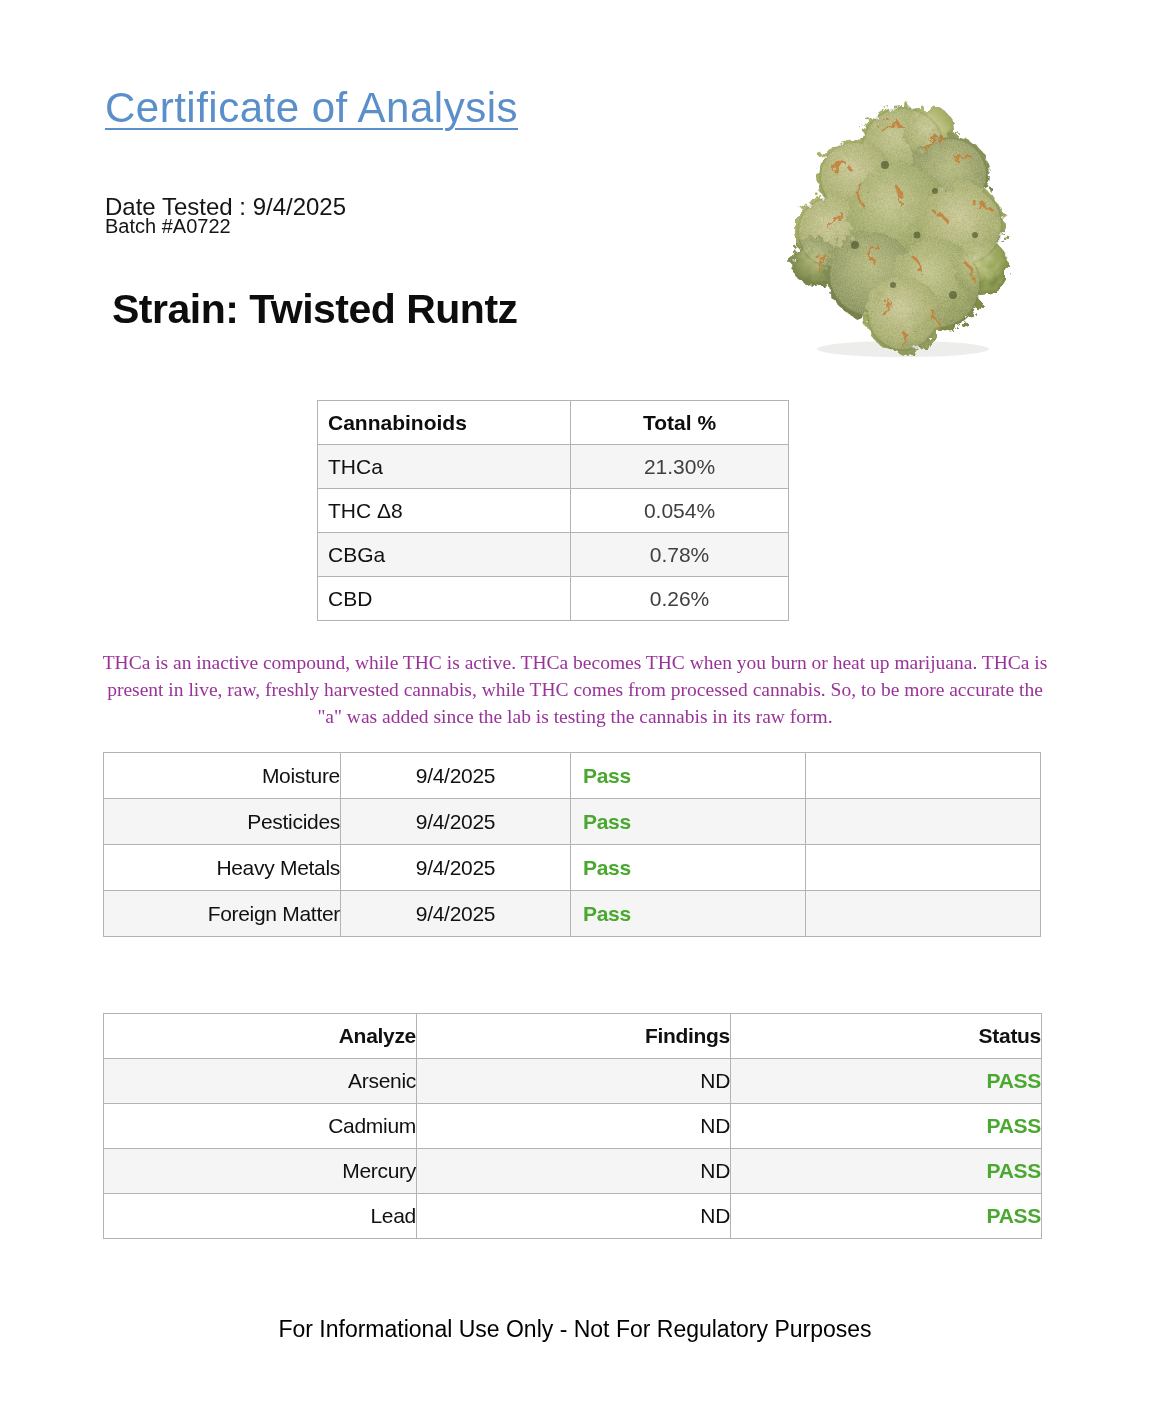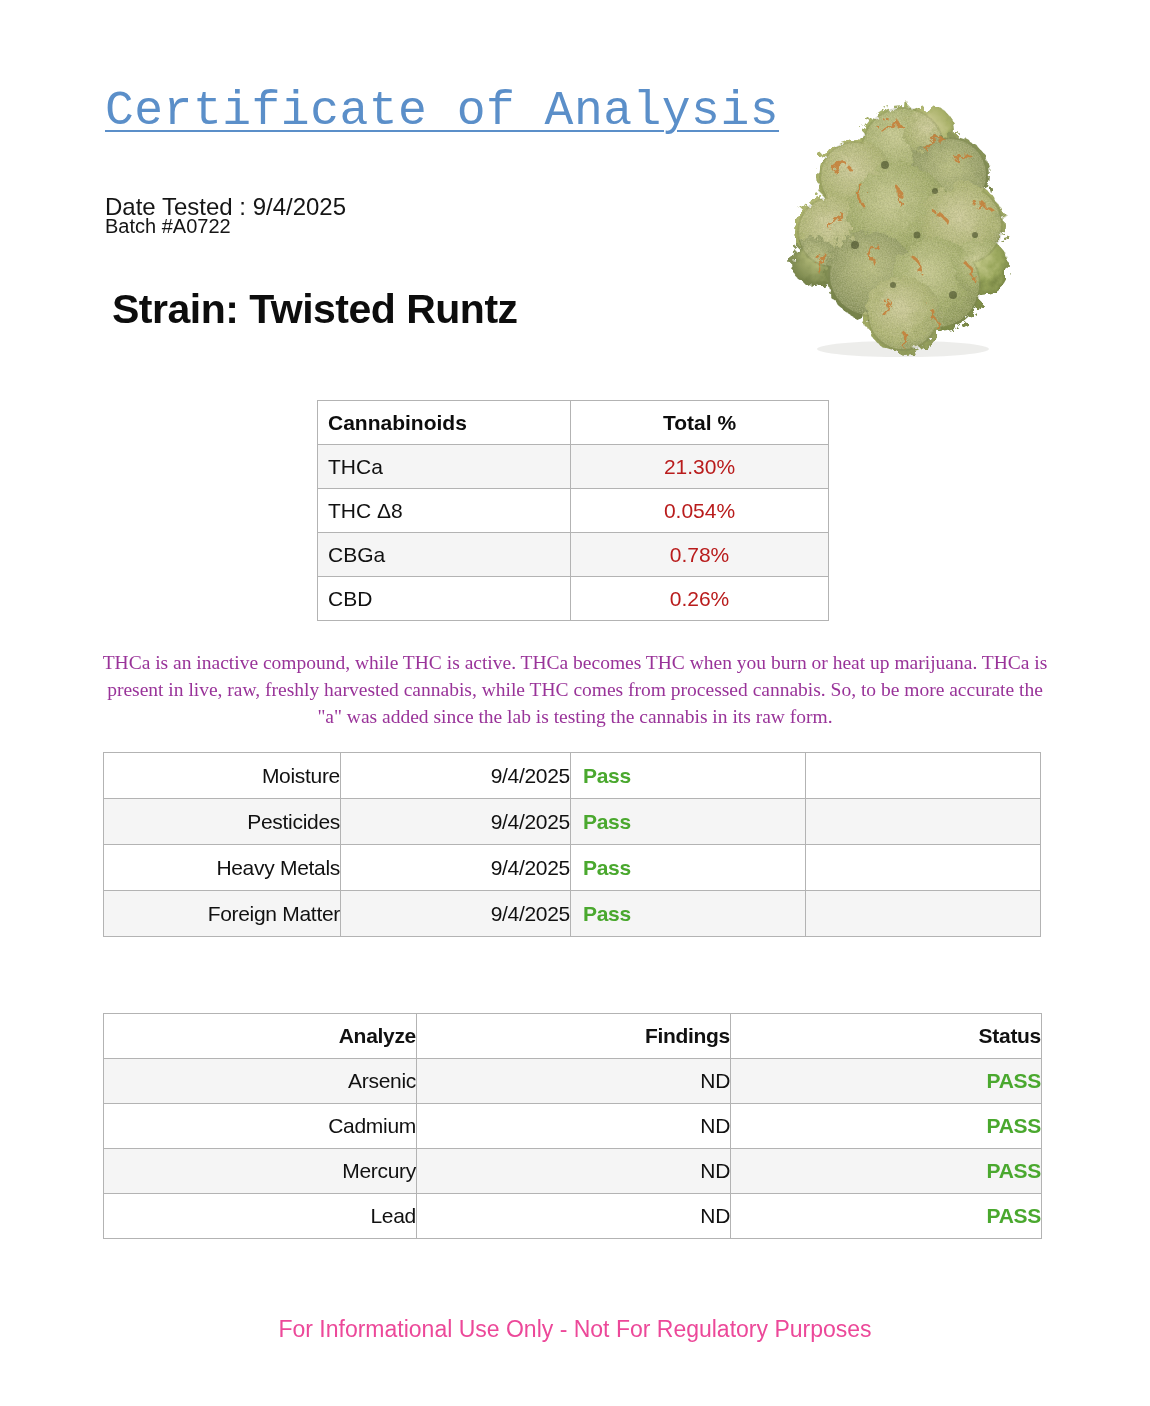--- a/index.html
+++ b/index.html
@@ -3,73 +3,73 @@
 <meta charset="utf-8">
 <style>
   * { margin:0; padding:0; box-sizing:border-box; }
   html,body { background:#ffffff; }
   body { font-family:"Liberation Sans", sans-serif; color:#111; }
   .page { position:relative; width:1150px; height:1406px; margin:0 auto; background:#fff; overflow:hidden; }
 
   
   .title {
     position:absolute; left:105px; top:84px;
-    font-family:Liberation Mono, monospace;
-    font-size:48px; font-weight:400; color:#5b8fc9;
+    font-family:Liberation Sans, sans-serif;
+    font-size:42px; font-weight:400; color:#5b8fc9;
     text-decoration:underline; text-underline-offset:6px; text-decoration-thickness:2px;
     letter-spacing:0.5px;
   }
   .date-tested { position:absolute; left:105px; top:167px; font-size:24px; color:#151515;margin-top:26px; }
   .batch-no    { position:absolute; left:105px; top:215px; font-size:20px; color:#151515; }
   .strain      { position:absolute; left:112px; top:286px; font-size:41px; font-weight:bold; color:#0d0d0d; letter-spacing:-0.5px; }
 
   
   .bud { position:absolute; left:785px; top:95px; width:240px; height:268px; }
 
   
   table { border-collapse:collapse; position:absolute; }
-  .cann-table { left:317px; top:400px; width:512px; font-size:21px; }
+  .cann-table { left:317px; top:400px; width:472px; font-size:21px; }
   .cann-table th, .cann-table td { border:1px solid #b3b3b3; height:44px; }
   .cann-table .c-name { width:253px; text-align:left; padding-left:10px; }
   .cann-table .c-val  { text-align:center; }
   .cann-table th { font-weight:bold; color:#0d0d0d; }
-  .cann-table td.c-val { color:#b91c1c; }
+  .cann-table td.c-val { color:#404040; }
   .cann-table tbody tr:nth-child(odd) { background:#f5f5f5; }
 
   
   .thca-note {
     position:absolute; left:98px; top:649px; width:954px;
     text-align:center; font-family:"Liberation Serif", serif;
     font-size:19.5px; line-height:27px; color:#993399;
   }
 
   
   .screen-table { left:103px; top:752px; width:938px; font-size:21px; letter-spacing:-0.3px; }
   .screen-table td { border:1px solid #b3b3b3; height:46px; }
   .screen-table .s-name { width:237px; text-align:right; padding-left:12px; }
-  .screen-table .s-date { width:230px; text-align:right; }
+  .screen-table .s-date { width:230px; text-align:center; }
   .screen-table .s-res  { width:235px; text-align:left; padding-left:12px; font-weight:bold; color:#4aa82e; }
   .screen-table .s-empty{ }
   .screen-table tr:nth-child(even) { background:#f5f5f5; }
 
   
   .hm-heading { position:absolute; left:107px; top:984px; font-size:21.5px; font-weight:bold; letter-spacing:-0.3px; color:#0d0d0d; }
   .hm-table { left:103px; top:1013px; width:939px; font-size:21px; letter-spacing:-0.3px; }
   .hm-table th, .hm-table td { border:1px solid #b3b3b3; height:45px; text-align:right; padding-left:12px; }
   .hm-table th { font-weight:bold; }
   .hm-table .h-a { width:313px; }
   .hm-table .h-f { width:314px; }
   .hm-table .h-s { }
   .hm-table td.h-s { font-weight:bold; color:#4aa82e; }
   .hm-table tbody tr:nth-child(odd) { background:#f5f5f5; }
 
   
   .footer-note {
     position:absolute; left:0; top:1316px; width:100%;
-    text-align:center; font-size:23px; color:#ec4899;
+    text-align:center; font-size:23px; color:#000000;
   }
 </style>
 </head>
 <body>
 
 <div class="page">
 
   <h1 class="title">Certificate of Analysis</h1>
   <div class="date-tested">Date Tested : 9/4/2025</div>
   <div class="batch-no">Batch #A0722</div>

